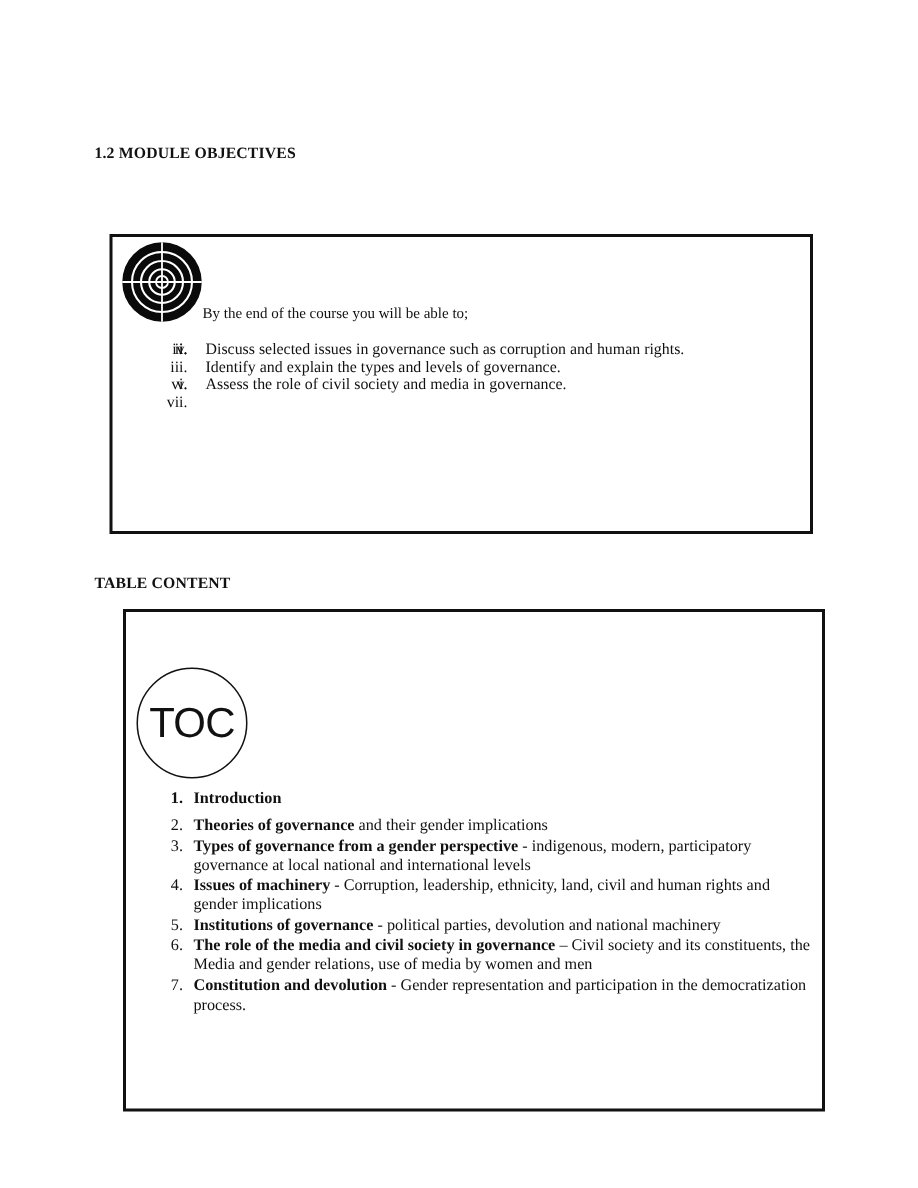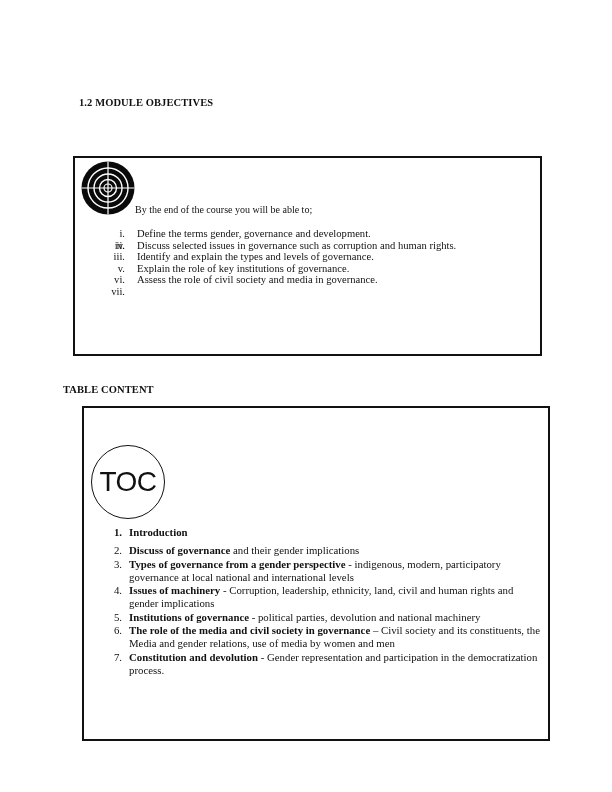--- a/index.html
+++ b/index.html
@@ -1,19 +1,19 @@
 <!DOCTYPE html>
 <html><head>
   <meta charset="utf-8">
   <style>
     html, body { margin: 0; padding: 0; background: #ffffff; }
     body { width: 612px; height: 792px; position: relative; overflow: hidden;
            font-family: "Liberation Serif", serif; color: #111; }
     .heading { position: absolute; font-weight: bold; font-size: 10.5px; letter-spacing: 0.1px; }
-    #h-obj { left: 79px; top: 97px; }
+    #h-obj { left: 63px; top: 97px; }
     #h-toc { left: 63px; top: 384px; }
 
     .box1 { position: absolute; left: 73px; top: 156px; width: 465px; height: 196px;
             border: 2px solid #111; box-sizing: content-box; }
     .target-icon { position: absolute; left: 6px; top: 3px; width: 54px; height: 54px; }
     .intro { position: absolute; left: 60px; top: 46px; font-size: 10px; }
     .obj-list { position: absolute; left: 0; top: 70px; width: 465px; margin: 0; padding: 0; list-style: none; font-size: 10.6px; line-height: 11.6px; }
     .obj-list li { position: relative; padding-left: 62px; padding-right: 8px; text-align: justify; }
     .obj-list .num { position: absolute; left: 0; width: 50px; text-align: right; }
 
@@ -38,36 +38,36 @@
     <circle cx="27" cy="27" r="26.5" fill="#0a0a0a"></circle>
     <circle cx="27" cy="27" r="20" fill="none" stroke="#fff" stroke-width="1.4"></circle>
     <circle cx="27" cy="27" r="14" fill="none" stroke="#fff" stroke-width="1.4"></circle>
     <circle cx="27" cy="27" r="8.5" fill="none" stroke="#fff" stroke-width="1.4"></circle>
     <circle cx="27" cy="27" r="4" fill="#0a0a0a" stroke="#fff" stroke-width="1.2"></circle>
     <line x1="27" y1="0.5" x2="27" y2="53.5" stroke="#fff" stroke-width="1.2"></line>
     <line x1="0.5" y1="27" x2="53.5" y2="27" stroke="#fff" stroke-width="1.2"></line>
   </svg>
   <div class="intro">By the end of the course you will be able to;</div>
   <ul class="obj-list">
-    <li><span class="num">i.</span><span>Define the terms gender, governance and development.</span></li>
+    <li><span class="num">i.</span></li>
     <li><span class="num">ii.</span></li>
     <li><span class="num">iv.</span><span>Discuss selected issues in governance such as corruption and human rights.</span></li>
     <li><span class="num">iii.</span><span>Identify and explain the types and levels of governance.</span></li>
-    <li><span class="num">v.</span><span>Explain the role of key institutions of governance.</span></li>
+    <li><span class="num">v.</span></li>
     <li><span class="num">vi.</span><span>Assess the role of civil society and media in governance.</span></li>
     <li><span class="num">vii.</span></li>
   </ul>
 </div>
 
 <div id="h-toc" class="heading">TABLE CONTENT</div>
 
 <div class="box2">
   <div class="toc-badge">TOC</div>
   <ol class="toc-list">
     <li class="first"><span class="num" style="font-weight:bold">1.</span><b>Introduction</b><span></span></li>
-    <li><span class="num">2.</span><b>Discuss of governance</b><span> and their gender implications</span></li>
+    <li><span class="num">2.</span><b>Theories of governance</b><span> and their gender implications</span></li>
     <li><span class="num">3.</span><b>Types of governance from a gender perspective</b><span> - indigenous, modern, participatory governance at local national and international levels</span></li>
     <li><span class="num">4.</span><b>Issues of machinery</b><span> - Corruption, leadership, ethnicity, land, civil and human rights and gender implications</span></li>
     <li><span class="num">5.</span><b>Institutions of governance</b><span> - political parties, devolution and national machinery</span></li>
     <li><span class="num">6.</span><b>The role of the media and civil society in governance</b><span> – Civil society and its constituents, the Media and gender relations, use of media by women and men</span></li>
     <li><span class="num">7.</span><b>Constitution and devolution</b><span> - Gender representation and participation in the democratization process.</span></li>
   </ol>
 </div>
 
 </body></html>

